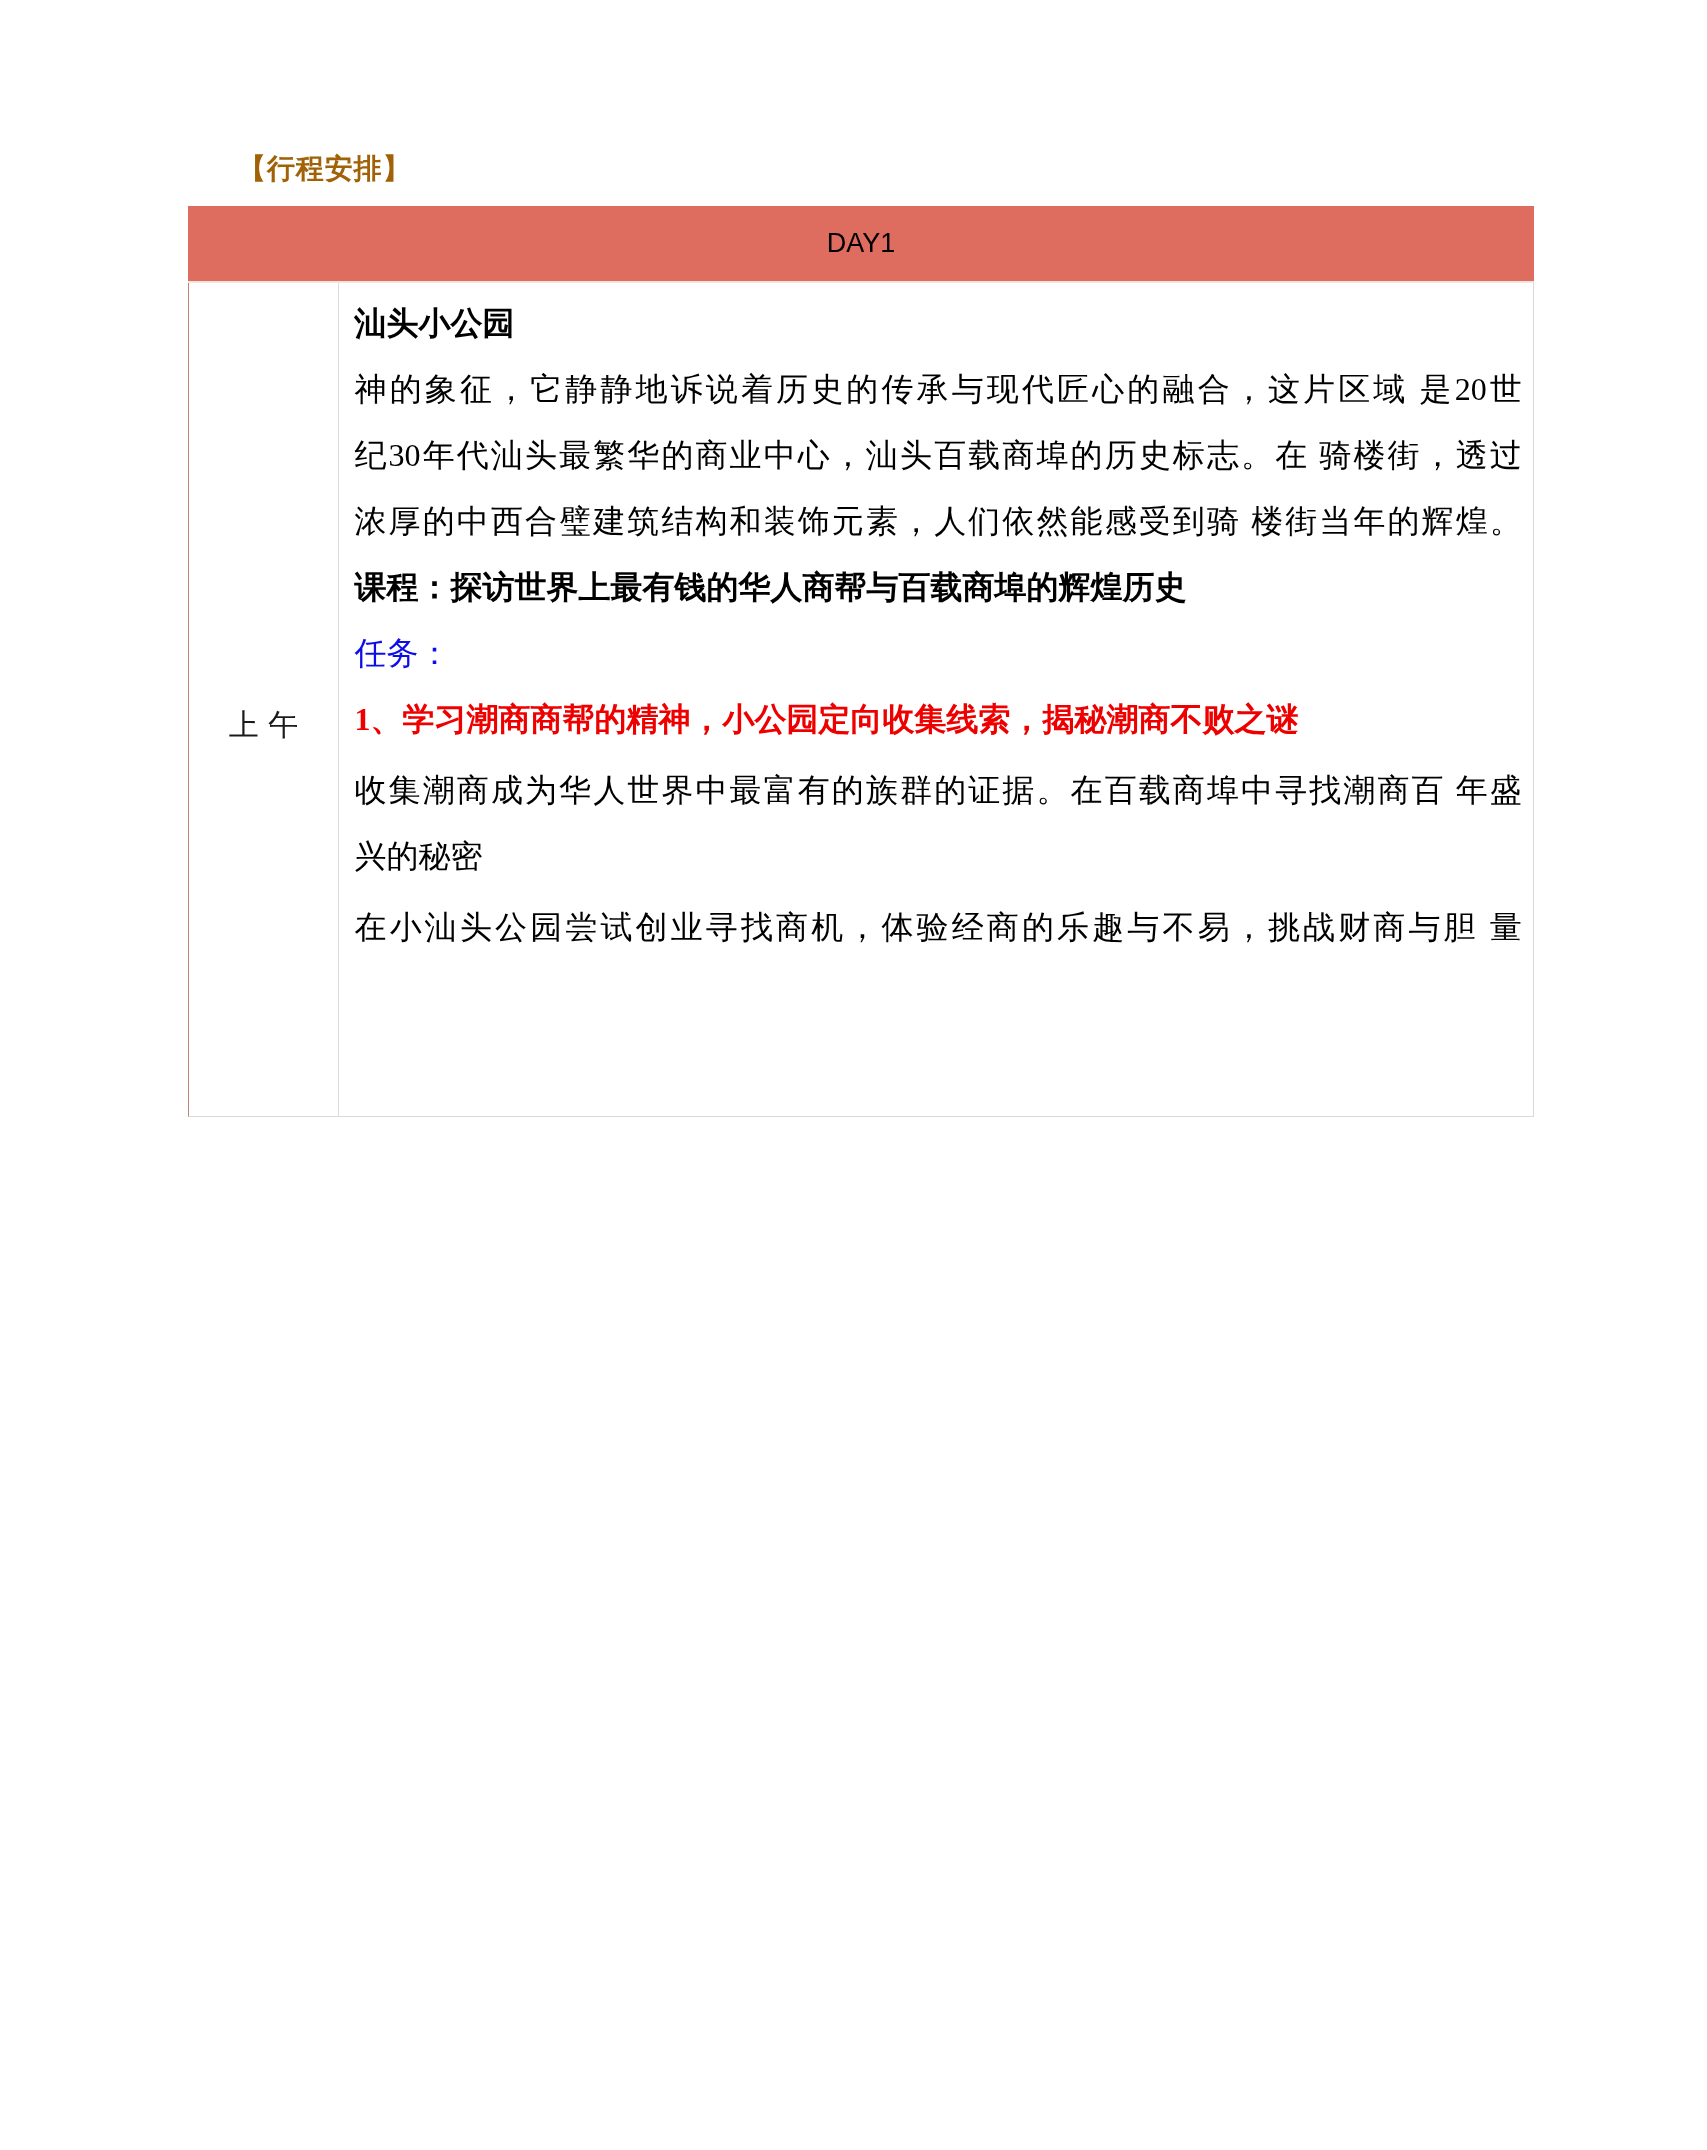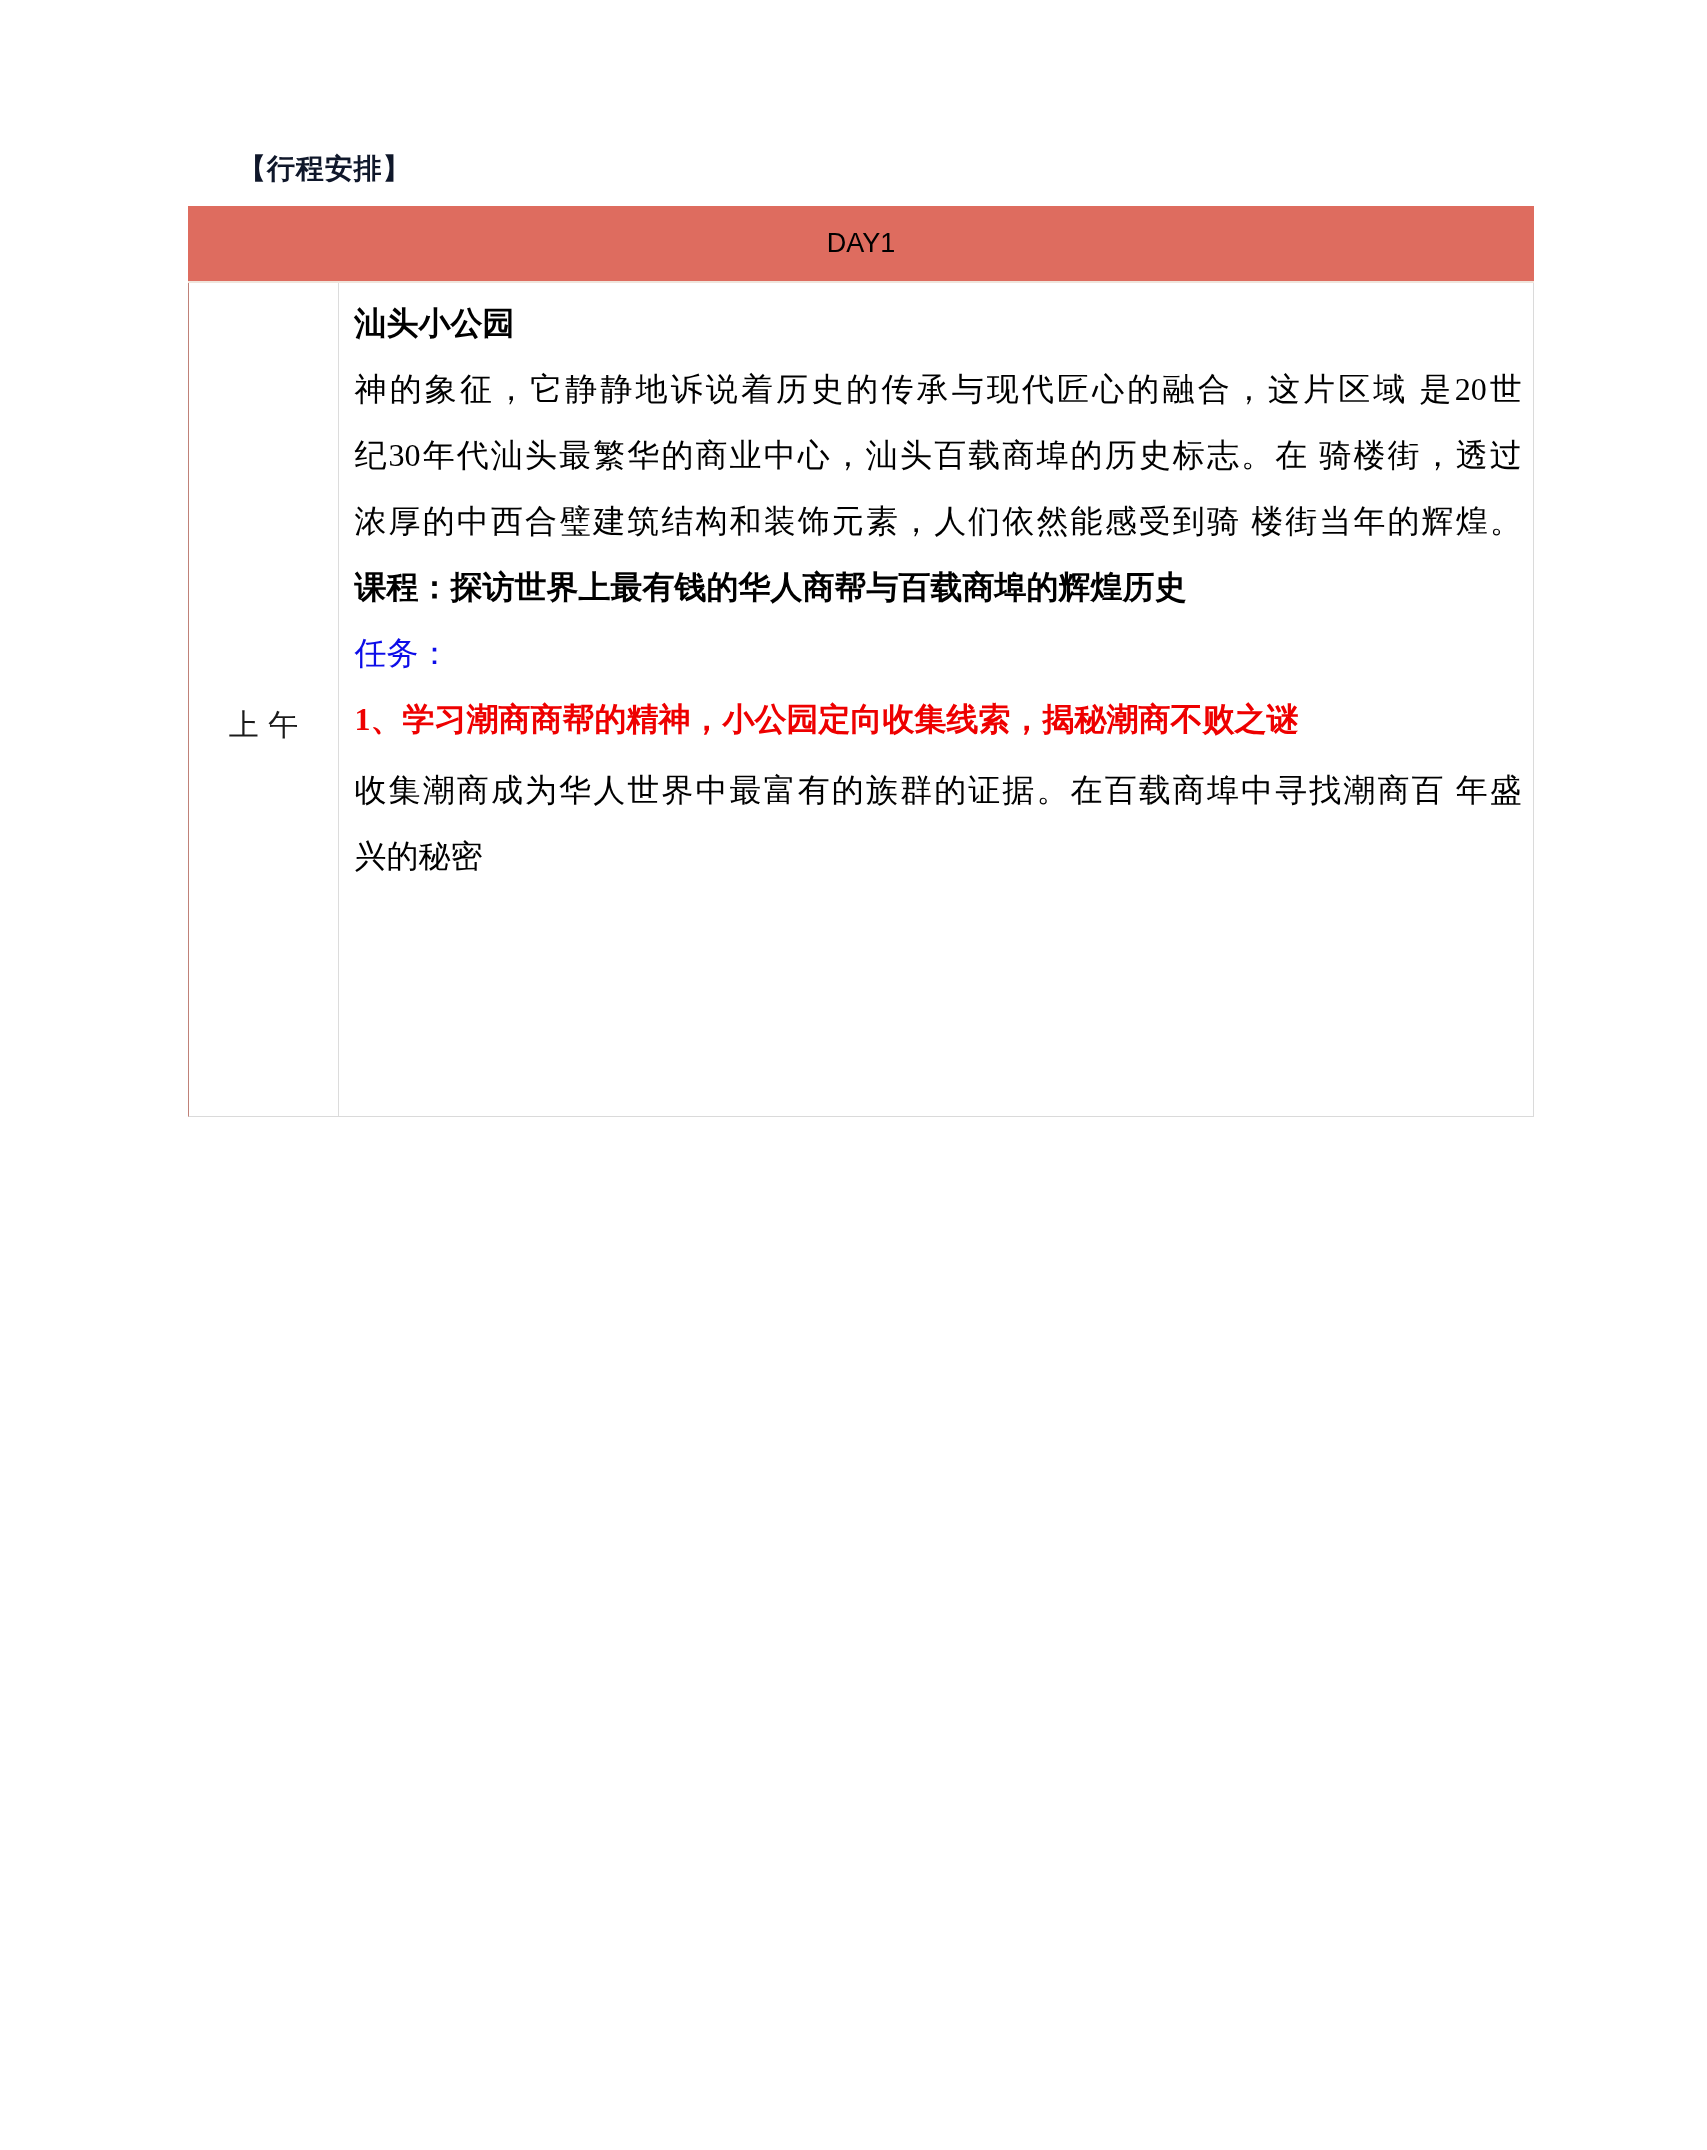--- a/index.html
+++ b/index.html
@@ -20,21 +20,21 @@
     font-family:"Liberation Serif", serif;
     color:var(--text);
     overflow:hidden;
   }
   .doc-title{
     position:absolute;
     left:238px;
     top:150px;
     font-size:28px;
     font-weight:bold;
-    color:#0f172a;
+    color:#a16207;
     letter-spacing:0.9px;
     white-space:nowrap;
   }
   .itinerary-table{
     position:absolute;
     left:188px;
     top:206px;
     width:1346px;
     box-sizing:border-box;
   }
@@ -120,18 +120,19 @@
       <div class="content-cell" id="content-cell">
           <div class="line heading">汕头小公园</div>
           <div class="line body fill">神的象征，它静静地诉说着历史的传承与现代匠心的融合，这片区域 是20世</div>
           <div class="line body fill">纪30年代汕头最繁华的商业中心，汕头百载商埠的历史标志。在 骑楼街，透过</div>
           <div class="line body fill">浓厚的中西合璧建筑结构和装饰元素，人们依然能感受到骑 楼街当年的辉煌。</div>
           <div class="line course">课程：探访世界上最有钱的华人商帮与百载商埠的辉煌历史</div>
           <div class="line task">任务：</div>
           <div class="line red">1、学习潮商商帮的精神，小公园定向收集线索，揭秘潮商不败之谜</div>
           <div class="line body fill para-start">收集潮商成为华人世界中最富有的族群的证据。在百载商埠中寻找潮商百 年盛</div>
           <div class="line body">兴的秘密</div>
+          <div class="line body fill para-start">在小汕头公园尝试创业寻找商机，体验经商的乐趣与不易，挑战财商与胆 量</div>
         </div>
 
     </div>
   </div>
 </div>
 
 
 </body></html>

